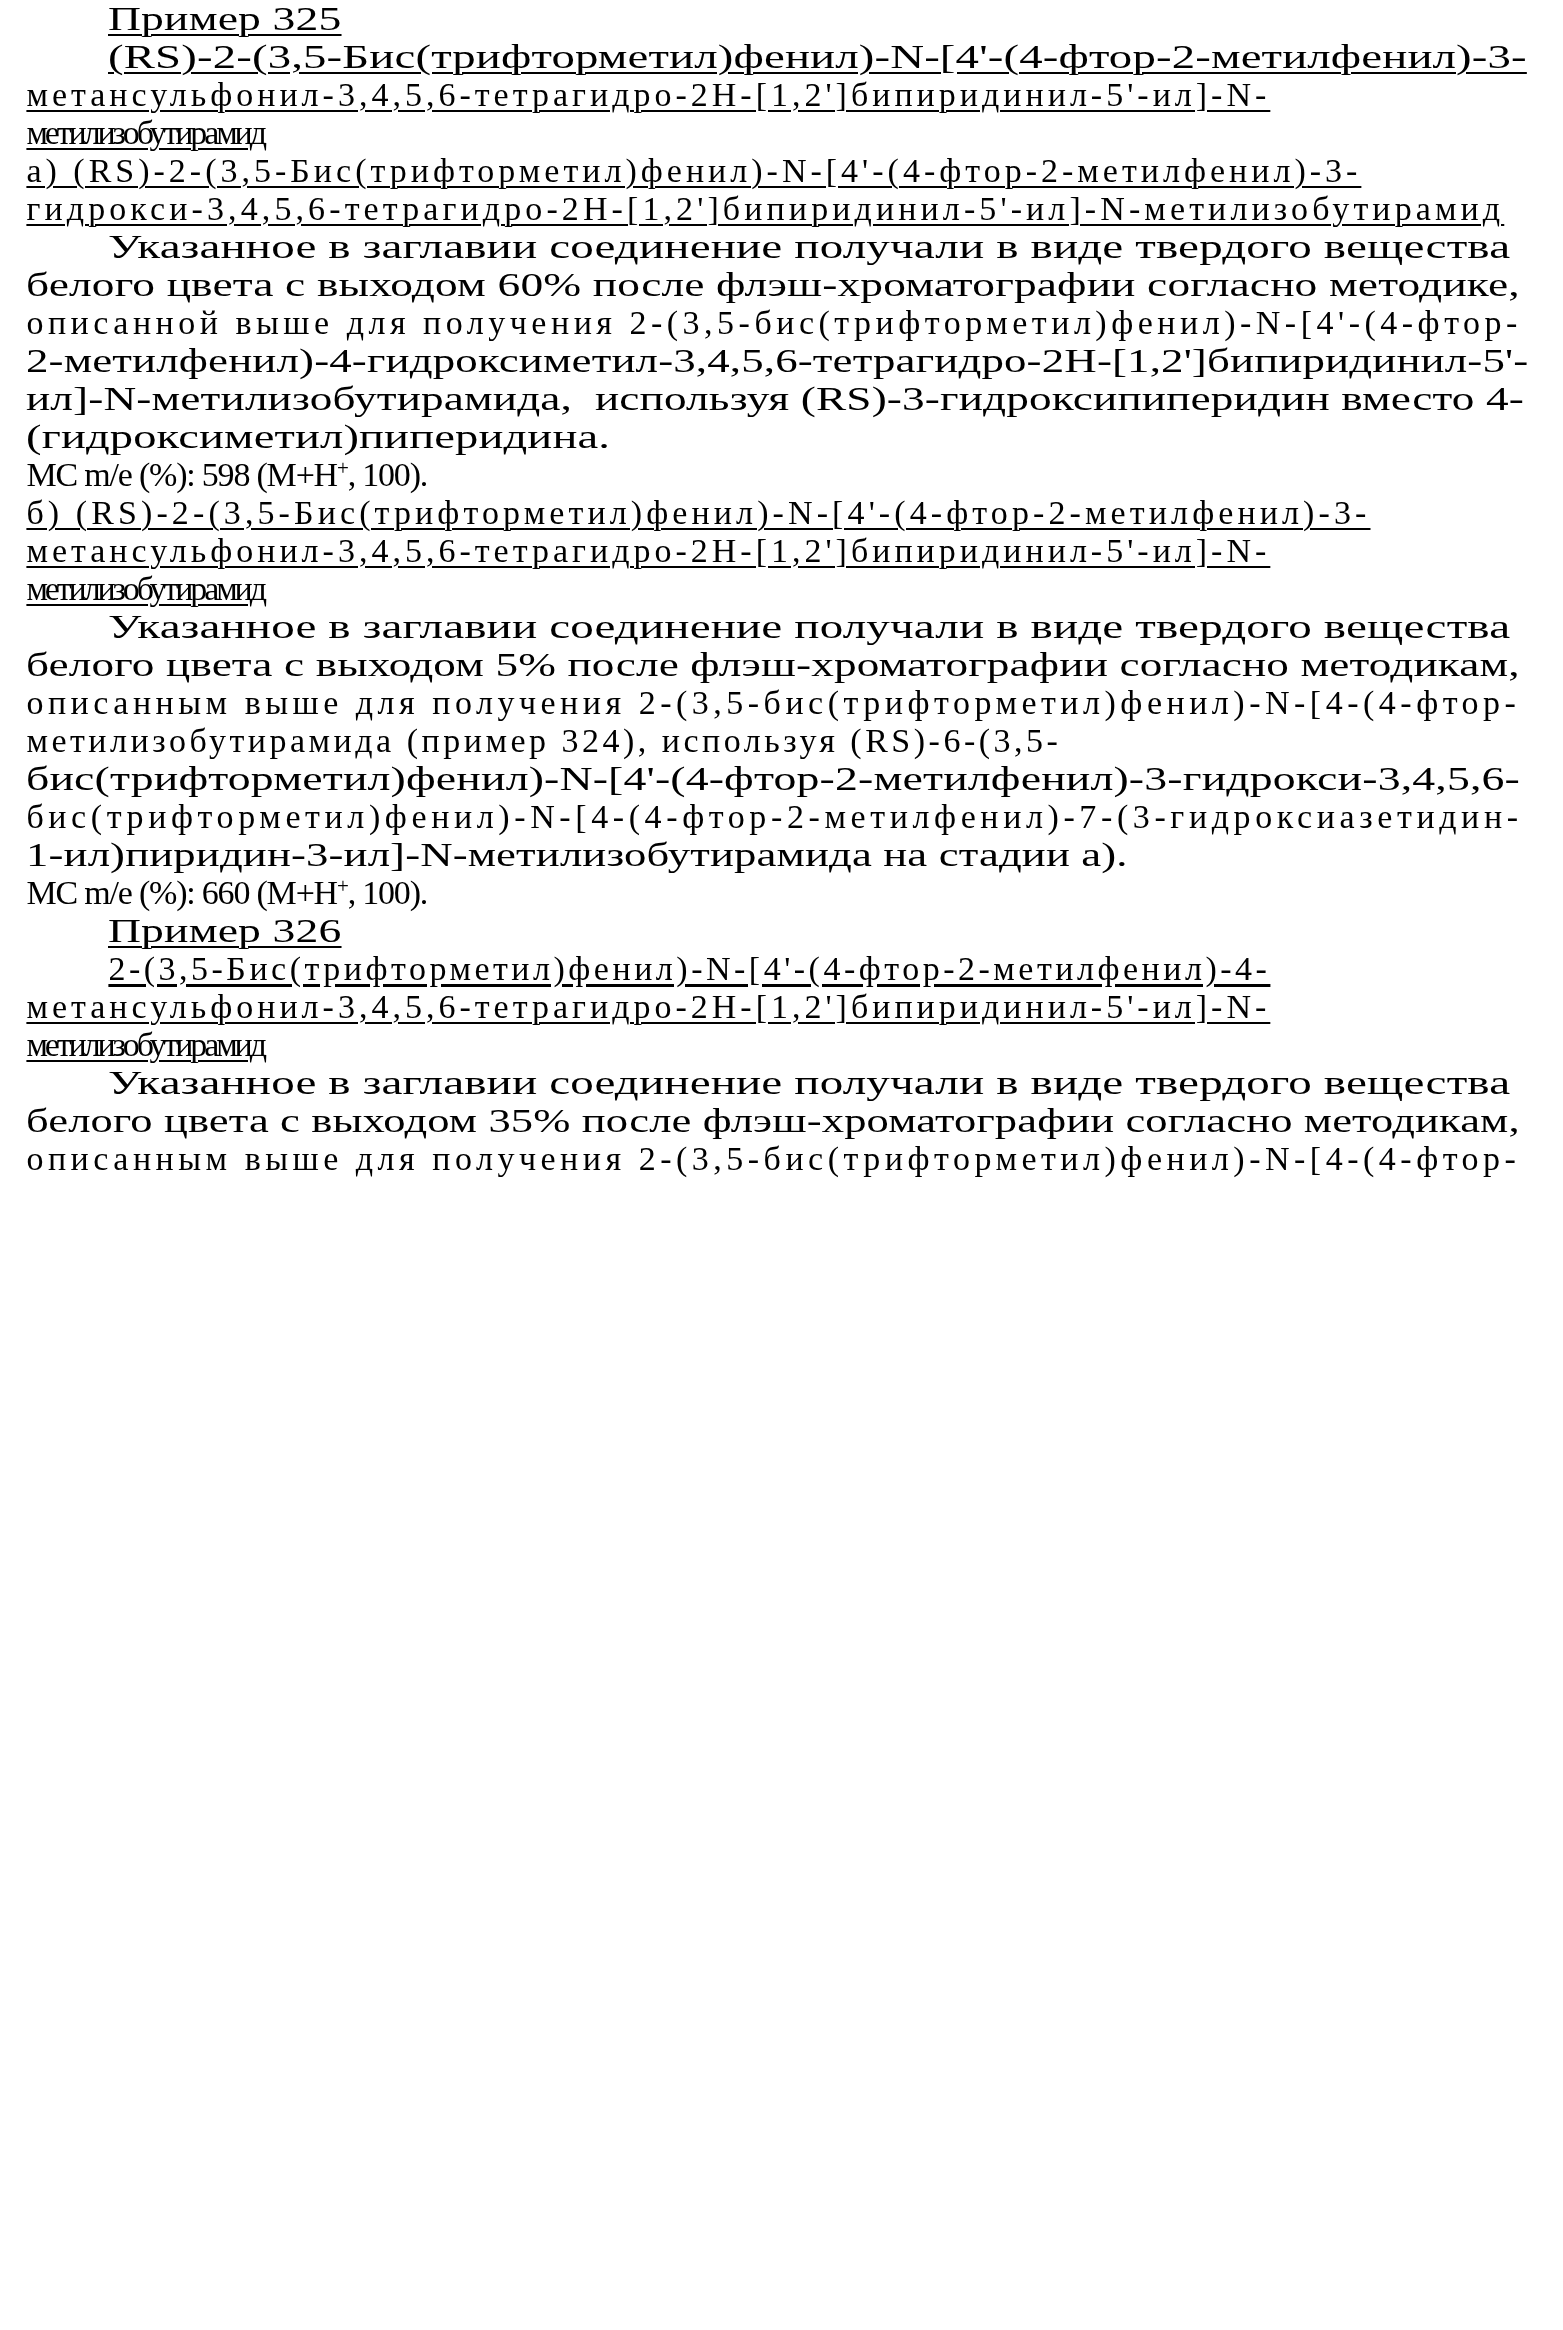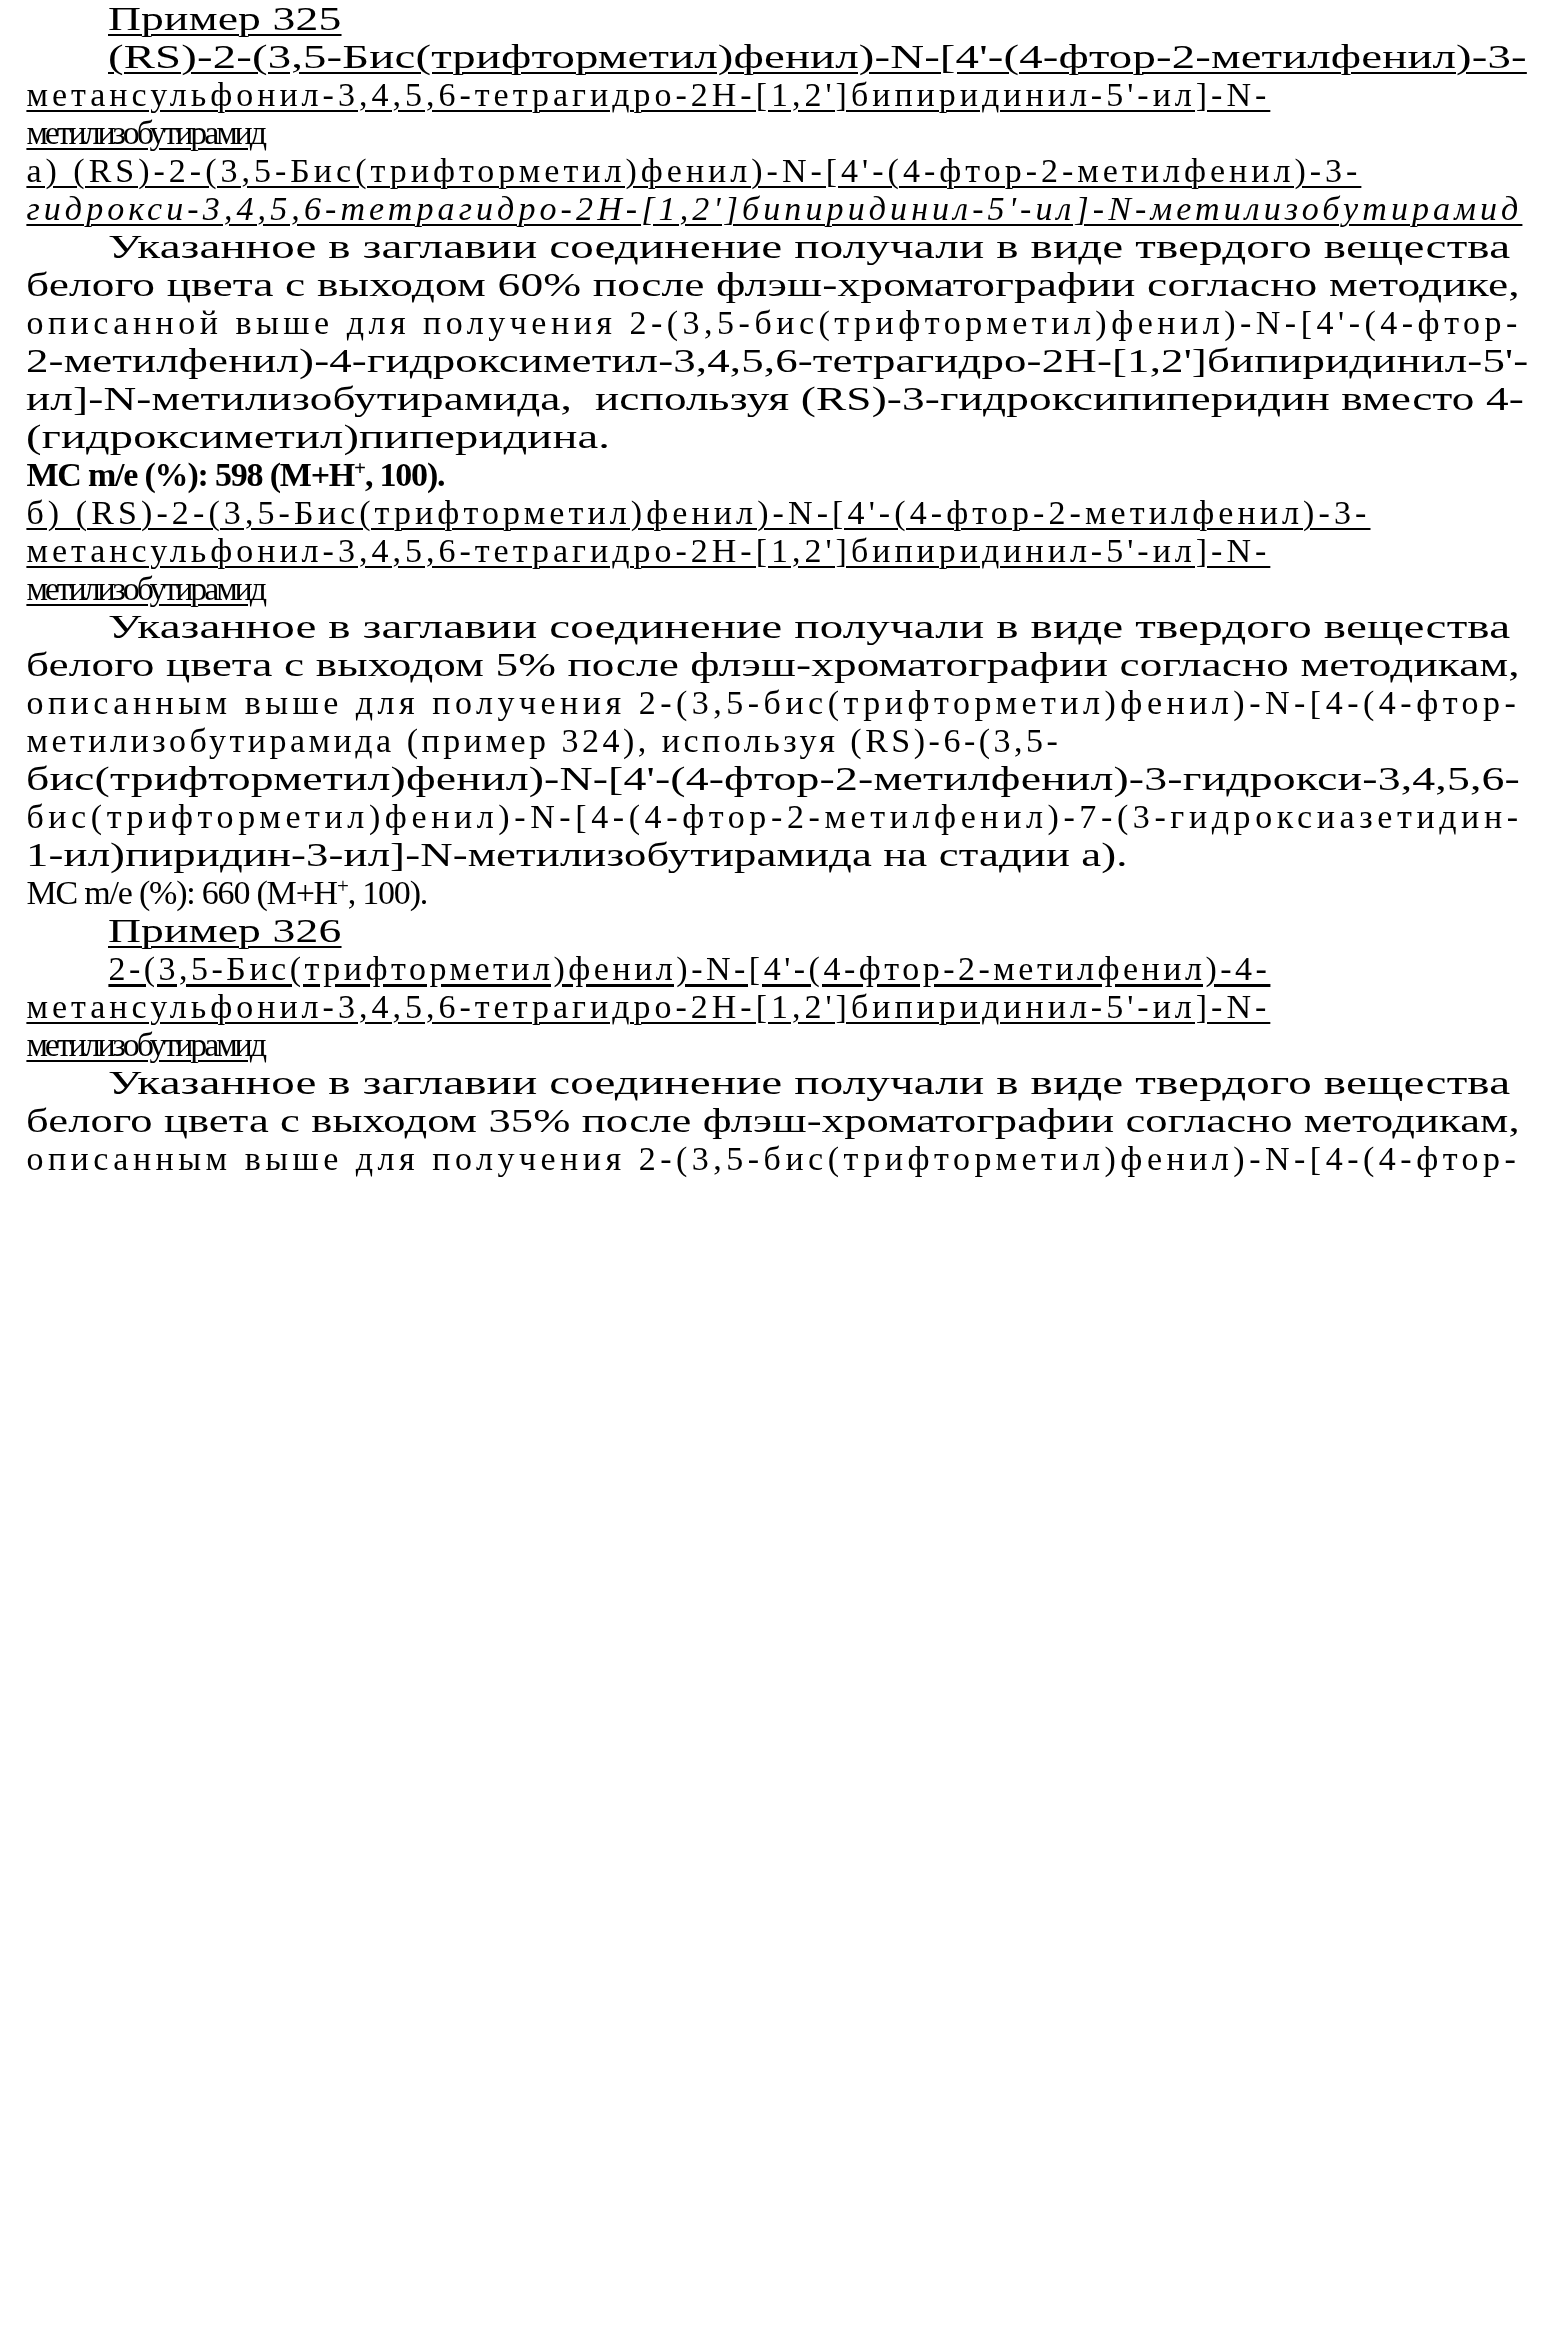--- a/index.html
+++ b/index.html
@@ -55,28 +55,28 @@
 </head>
 <body>
 
 <div class="page">
   <div class="col" id="lines-root">
       <div class="ln u ind-head" style="transform: scaleX(1.3432); transform-origin: 82px 50%;">Пример 325</div>
       <div class="ln u ind-head" style="transform: scaleX(1.3766); transform-origin: 82px 50%;">(RS)-2-(3,5-Бис(трифторметил)фенил)-N-[4'-(4-фтор-2-метилфенил)-3-</div>
       <div class="ln u ind-0" style="letter-spacing: 4px;">метансульфонил-3,4,5,6-тетрагидро-2H-[1,2']бипиридинил-5'-ил]-N-</div>
       <div class="ln u ind-0" style="letter-spacing: -3.1px;">метилизобутирамид</div>
       <div class="ln u ind-0" style="letter-spacing: 4px;">а) (RS)-2-(3,5-Бис(трифторметил)фенил)-N-[4'-(4-фтор-2-метилфенил)-3-</div>
-      <div class="ln u ind-0" style="letter-spacing: 4.1px; font-style: italic;">гидрокси-3,4,5,6-тетрагидро-2H-[1,2']бипиридинил-5'-ил]-N-метилизобутирамид</div>
+      <div class="ln u ind-0" style="letter-spacing: 4.1px;">гидрокси-3,4,5,6-тетрагидро-2H-[1,2']бипиридинил-5'-ил]-N-метилизобутирамид</div>
       <div class="ln ind-para" style="transform: scaleX(1.3851); transform-origin: 82px 50%;">Указанное в заглавии соединение получали в виде твердого вещества</div>
       <div class="ln ind-0" style="transform: scaleX(1.3369); transform-origin: 0px 50%;">белого цвета с выходом 60% после флэш-хроматографии согласно методике,</div>
       <div class="ln ind-0" style="letter-spacing: 4.5px;">описанной выше для получения 2-(3,5-бис(трифторметил)фенил)-N-[4'-(4-фтор-</div>
       <div class="ln ind-0" style="transform: scaleX(1.3216); transform-origin: 0px 50%;">2-метилфенил)-4-гидроксиметил-3,4,5,6-тетрагидро-2H-[1,2']бипиридинил-5'-</div>
       <div class="ln ind-0" style="transform: scaleX(1.3319); transform-origin: 0px 50%;">ил]-N-метилизобутирамида,  используя (RS)-3-гидроксипиперидин вместо 4-</div>
       <div class="ln ind-0" style="transform: scaleX(1.3696); transform-origin: 0px 50%;">(гидроксиметил)пиперидина.</div>
-      <div class="ln ind-0" style="letter-spacing: -1.2px; font-weight: bold;">МС m/e (%): 598 (М+H<sup>+</sup>, 100).</div>
+      <div class="ln ind-0" style="letter-spacing: -1.2px;">МС m/e (%): 598 (М+H<sup>+</sup>, 100).</div>
       <div class="ln u ind-0" style="letter-spacing: 4.1px;">б) (RS)-2-(3,5-Бис(трифторметил)фенил)-N-[4'-(4-фтор-2-метилфенил)-3-</div>
       <div class="ln u ind-0" style="letter-spacing: 4px;">метансульфонил-3,4,5,6-тетрагидро-2H-[1,2']бипиридинил-5'-ил]-N-</div>
       <div class="ln u ind-0" style="letter-spacing: -3.1px;">метилизобутирамид</div>
       <div class="ln ind-para" style="transform: scaleX(1.3851); transform-origin: 82px 50%;">Указанное в заглавии соединение получали в виде твердого вещества</div>
       <div class="ln ind-0" style="transform: scaleX(1.3311); transform-origin: 0px 50%;">белого цвета с выходом 5% после флэш-хроматографии согласно методикам,</div>
       <div class="ln ind-0" style="letter-spacing: 4.5px;">описанным выше для получения 2-(3,5-бис(трифторметил)фенил)-N-[4-(4-фтор-</div>
       <div class="ln ind-0" style="letter-spacing: 3.5px;">метилизобутирамида (пример 324), используя (RS)-6-(3,5-</div>
       <div class="ln ind-0" style="transform: scaleX(1.3478); transform-origin: 0px 50%;">бис(трифторметил)фенил)-N-[4'-(4-фтор-2-метилфенил)-3-гидрокси-3,4,5,6-</div>
       <div class="ln ind-0" style="letter-spacing: 4.6px;">бис(трифторметил)фенил)-N-[4-(4-фтор-2-метилфенил)-7-(3-гидроксиазетидин-</div>
       <div class="ln ind-0" style="transform: scaleX(1.3164); transform-origin: 0px 50%;">1-ил)пиридин-3-ил]-N-метилизобутирамида на стадии а).</div>

